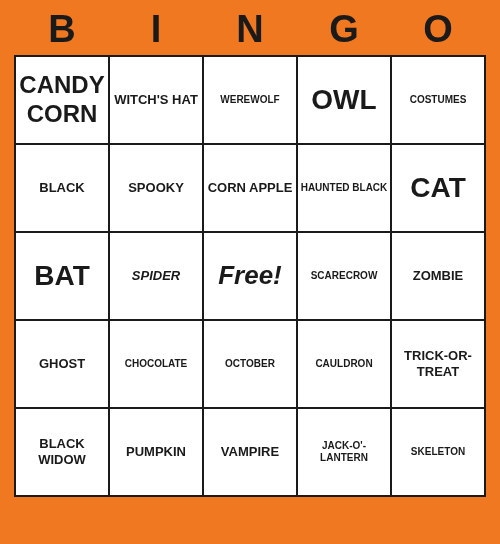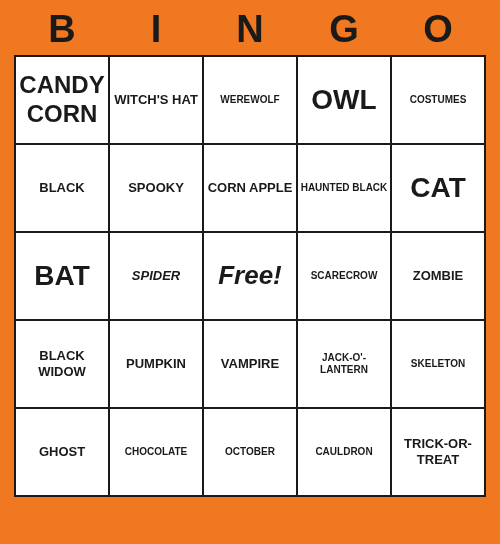--- a/index.html
+++ b/index.html
@@ -153,20 +153,47 @@
         </td>
         <td>
           <div class="cell-text">
             <span class="medium" style="white-space: pre-wrap; word-break: break-word;">ZOMBIE</span>
           </div>
         </td>
       </tr>
       <tr>
         <td>
           <div class="cell-text">
+            <span class="medium" style="white-space: pre-wrap; word-break: break-word;">GHOST</span>
+          </div>
+        </td>
+        <td>
+          <div class="cell-text">
+            <span class="small" style="white-space: pre-wrap; word-break: break-word;">CHOCOLATE</span>
+          </div>
+        </td>
+        <td>
+          <div class="cell-text">
+            <span class="small" style="white-space: pre-wrap; word-break: break-word;">OCTOBER</span>
+          </div>
+        </td>
+        <td>
+          <div class="cell-text">
+            <span class="small" style="white-space: pre-wrap; word-break: break-word;">CAULDRON</span>
+          </div>
+        </td>
+        <td>
+          <div class="cell-text">
+            <span class="medium" style="white-space: pre-wrap; word-break: break-word;">TRICK-OR-TREAT</span>
+          </div>
+        </td>
+      </tr>
+      <tr>
+        <td>
+          <div class="cell-text">
             <span class="medium" style="white-space: pre-wrap; word-break: break-word;">BLACK WIDOW</span>
           </div>
         </td>
         <td>
           <div class="cell-text">
             <span class="medium" style="white-space: pre-wrap; word-break: break-word;">PUMPKIN</span>
           </div>
         </td>
         <td>
           <div class="cell-text">
@@ -174,44 +201,17 @@
           </div>
         </td>
         <td>
           <div class="cell-text">
             <span class="small" style="white-space: pre-wrap; word-break: break-word;">JACK-O'-LANTERN</span>
           </div>
         </td>
         <td>
           <div class="cell-text">
             <span class="small" style="white-space: pre-wrap; word-break: break-word;">SKELETON</span>
-          </div>
-        </td>
-      </tr>
-      <tr>
-        <td>
-          <div class="cell-text">
-            <span class="medium" style="white-space: pre-wrap; word-break: break-word;">GHOST</span>
-          </div>
-        </td>
-        <td>
-          <div class="cell-text">
-            <span class="small" style="white-space: pre-wrap; word-break: break-word;">CHOCOLATE</span>
-          </div>
-        </td>
-        <td>
-          <div class="cell-text">
-            <span class="small" style="white-space: pre-wrap; word-break: break-word;">OCTOBER</span>
-          </div>
-        </td>
-        <td>
-          <div class="cell-text">
-            <span class="small" style="white-space: pre-wrap; word-break: break-word;">CAULDRON</span>
-          </div>
-        </td>
-        <td>
-          <div class="cell-text">
-            <span class="medium" style="white-space: pre-wrap; word-break: break-word;">TRICK-OR-TREAT</span>
           </div>
         </td>
       </tr>
     </tbody>
 </table>
 
 </body></html>

